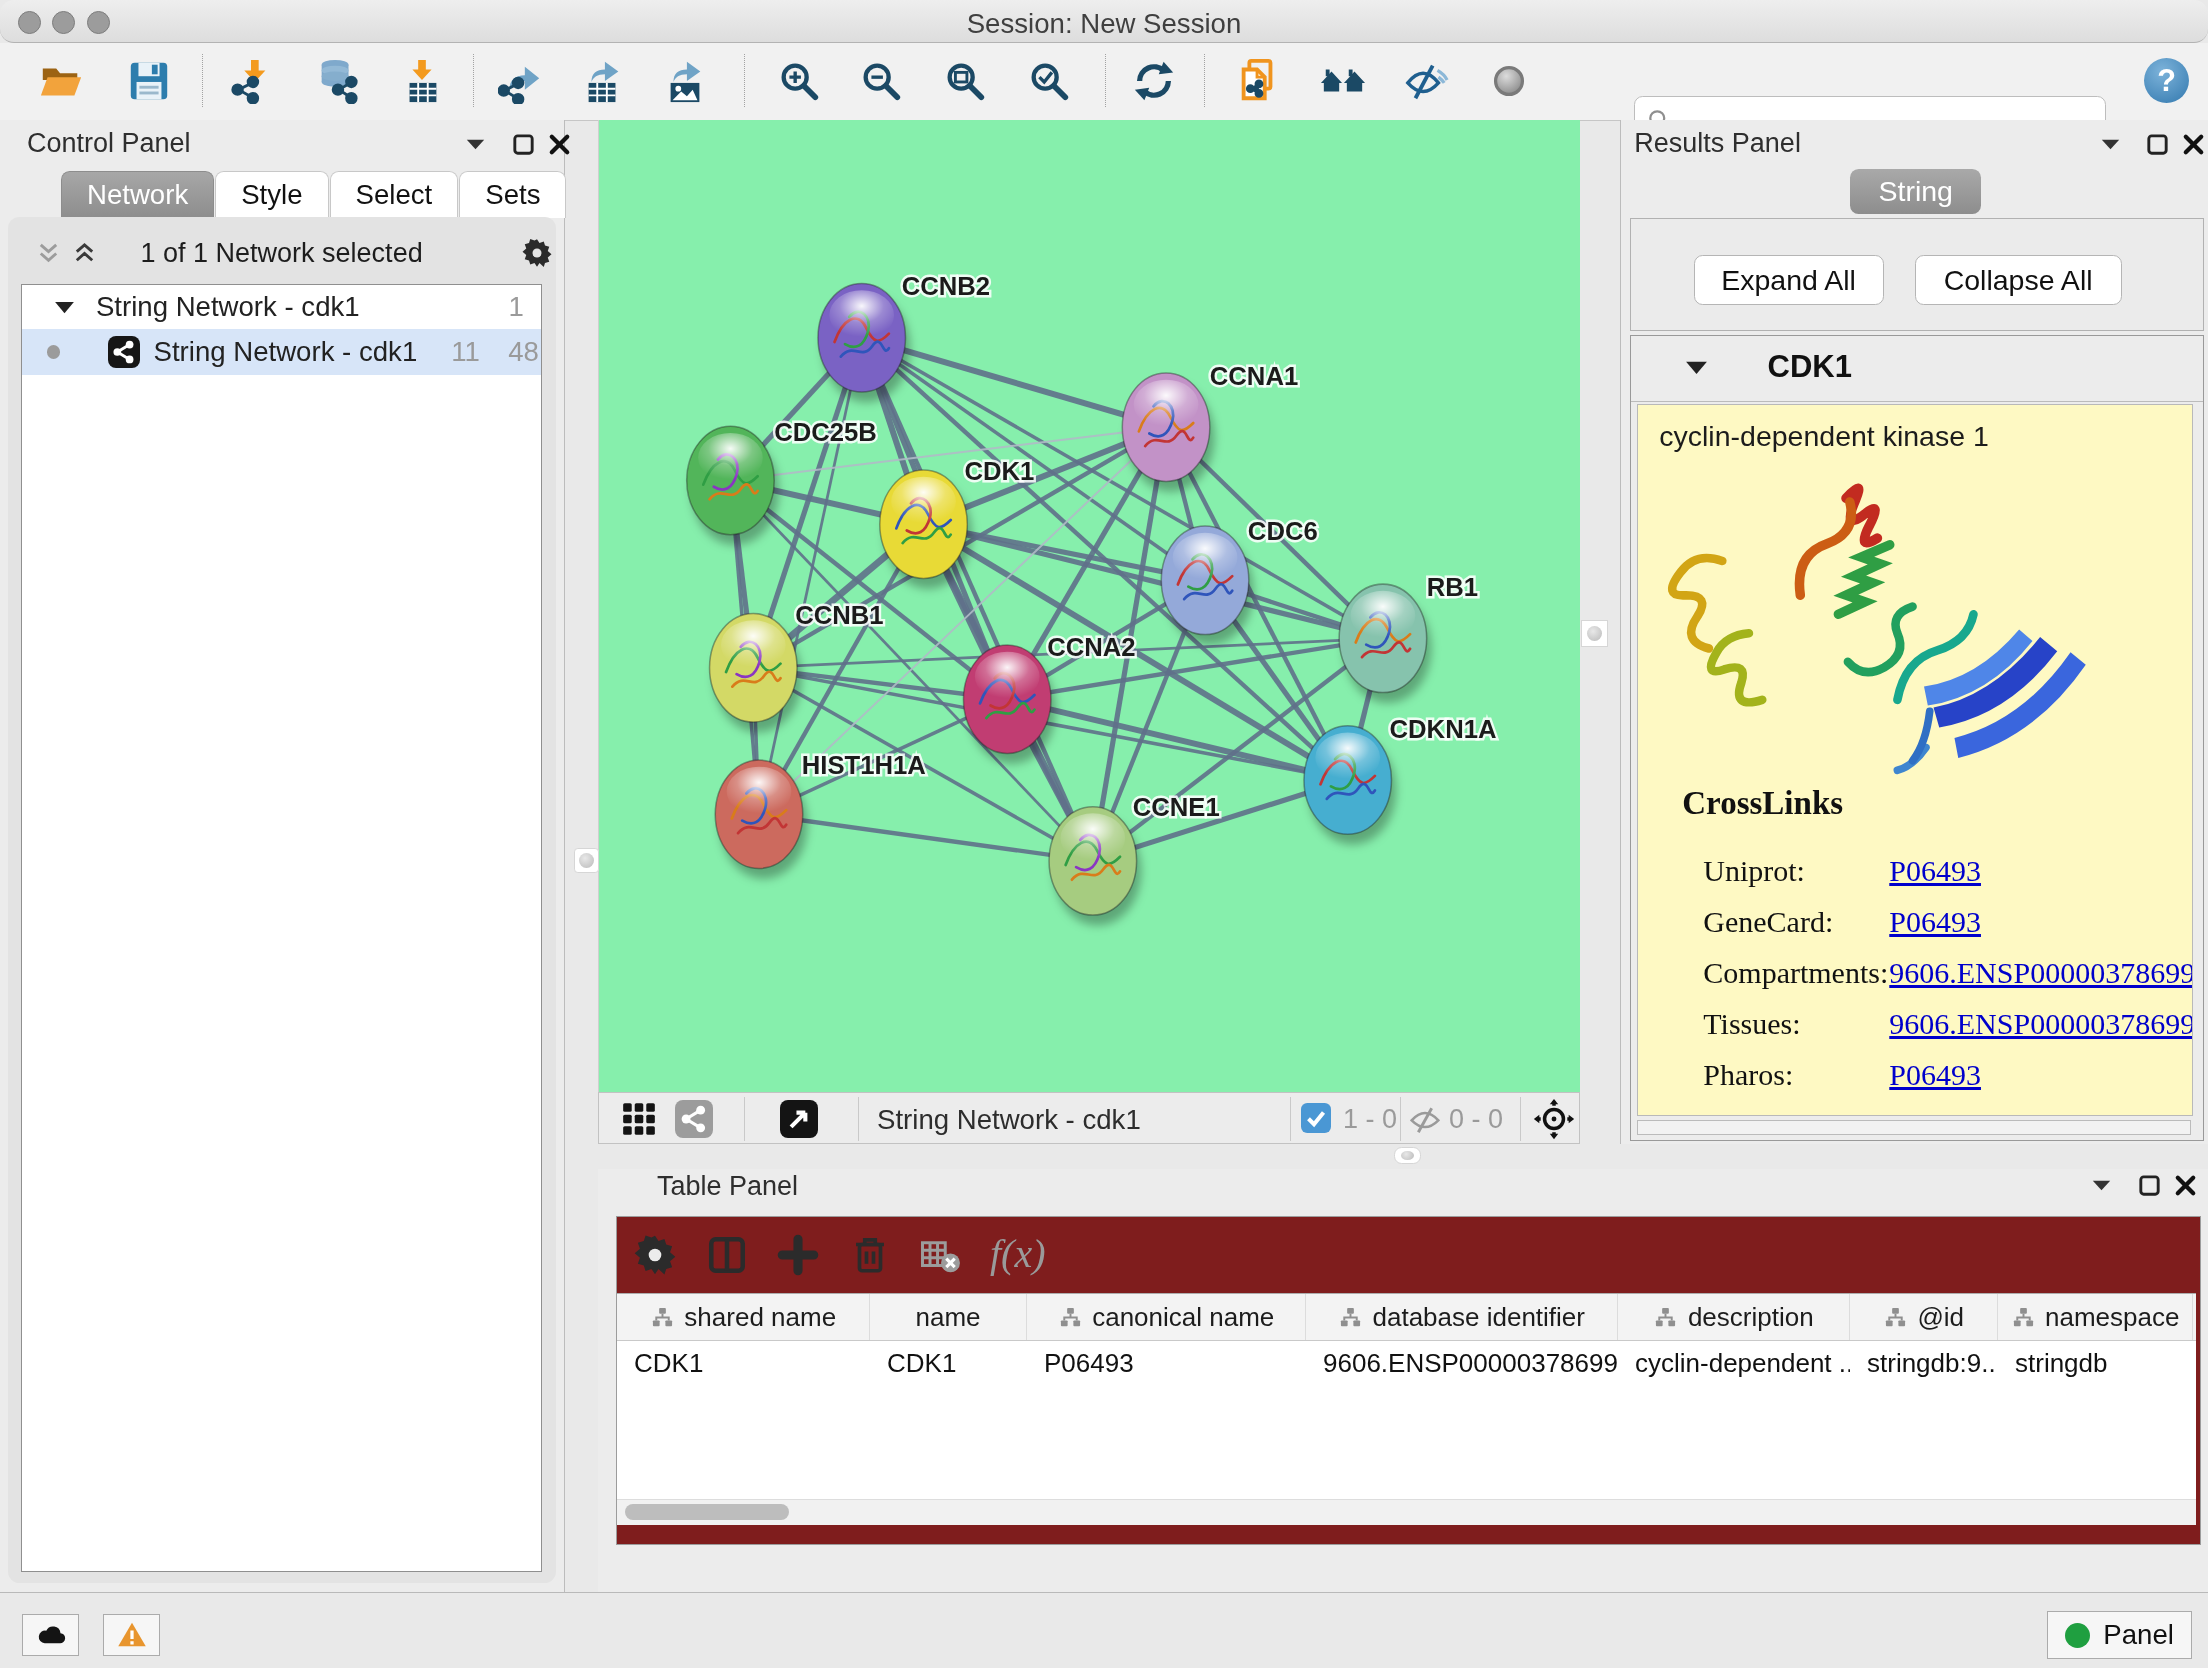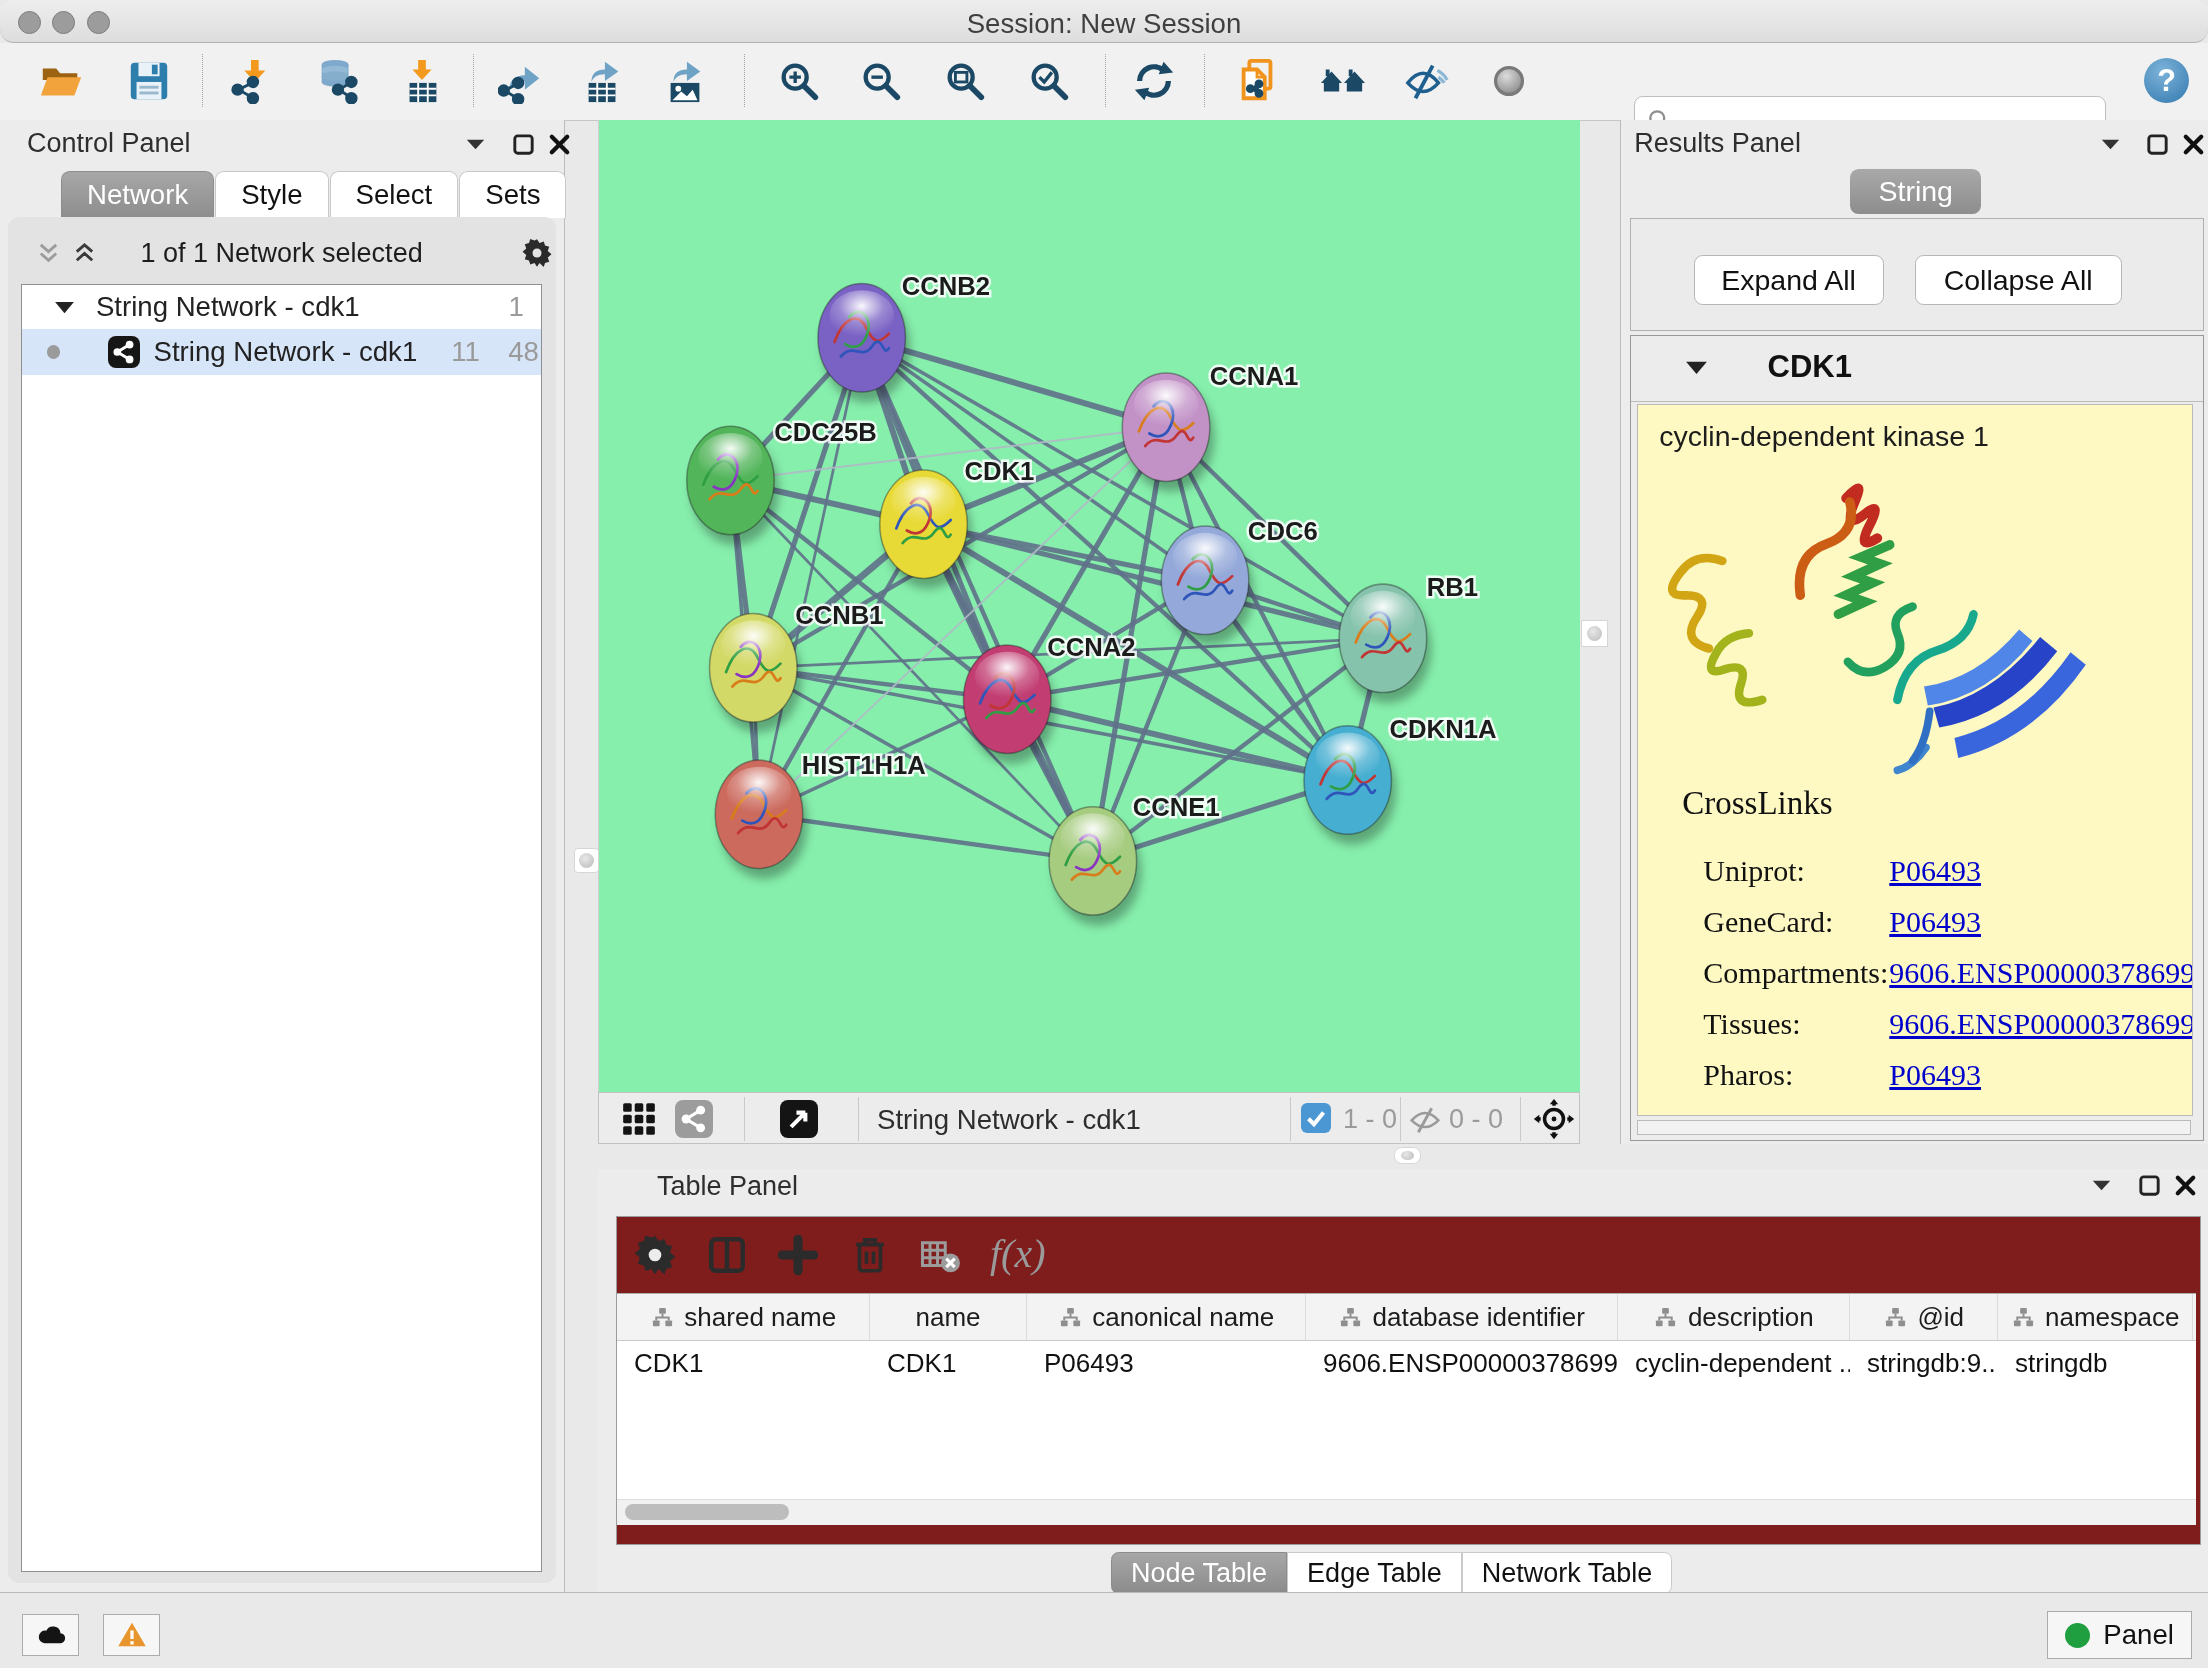--- a/index.html
+++ b/index.html
@@ -78,21 +78,21 @@
   #rp-boxB{position:absolute;left:8.6px;top:215px;width:572px;height:804px;
     background:#ececec;border:1.9px solid #999;}
   #rp-gene-hdr{position:absolute;left:0;top:0;width:100%;height:65px;border-bottom:1px solid #bbb;}
   #rp-gene-hdr .tri{position:absolute;left:53px;top:23px;}
   #rp-gene{position:absolute;left:137px;top:13.3px;font-size:31px;font-weight:bold;color:#111;}
   #rp-content{position:absolute;left:6.7px;top:68px;width:554px;height:710px;
     background:#fef9c3;border:1px solid #b9b9b9;overflow:hidden;}
   #rp-desc{position:absolute;left:21px;top:15px;font-size:28.5px;color:#1c1c1c;}
   #rp-protein{position:absolute;left:9.5px;top:57px;}
   #rp-xl-title{position:absolute;left:44px;top:380px;font-family:"Liberation Serif",serif;
-    font-weight:normal;font-size:33px;color:#111;}
+    font-weight:bold;font-size:33px;color:#111;}
   #xl-rows{position:absolute;left:65px;top:440px;font-family:"Liberation Serif",serif;font-size:30px;}
   .xl-row{height:51px;display:flex;align-items:center;}
   .xl-label{width:186px;color:#111;}
   .xl-value{color:#0000cc;text-decoration:underline;}
   #rp-bottom-strip{position:absolute;left:6.7px;top:784px;width:554px;height:15px;
     background:#f2f2f2;border:1px solid #bbb;box-sizing:border-box;}
 
   
   #table-panel{left:598px;top:1169px;width:1610px;height:423px;background:#ececec;}
   #tp-box{position:absolute;left:18px;top:47px;width:1583px;height:327px;
@@ -870,25 +870,20 @@
               <div class="td" style="width: 232px;">cyclin-dependent ...</div>
               <div class="td" style="width: 148px;">stringdb:9...</div>
               <div class="td" style="width: 195px;">stringdb</div>
             </div>
           </div>
       </div>
       <div id="tp-hscroll">
           <div id="tp-thumb"></div>
         </div>
     </div>
-    <div id="tp-tabs">
-        <div class="btab sel">Node Table</div>
-        <div class="btab">Edge Table</div>
-        <div class="btab">Network Table</div>
-      </div>
   </div>
 
   <div id="status-bar" class="abs">
     <span class="sbtn" style="left:22px">
       <svg viewBox="0 0 24 24">
           <path d="M7 18.5a5 5 0 1 1 1.2-9.9A6 6 0 0 1 19.6 10.5 4 4 0 0 1 19 18.5z" fill="#141414"></path>
         </svg>
       </span>
     <span class="sbtn" style="left:103px">
       <svg viewBox="0 0 24 24">

